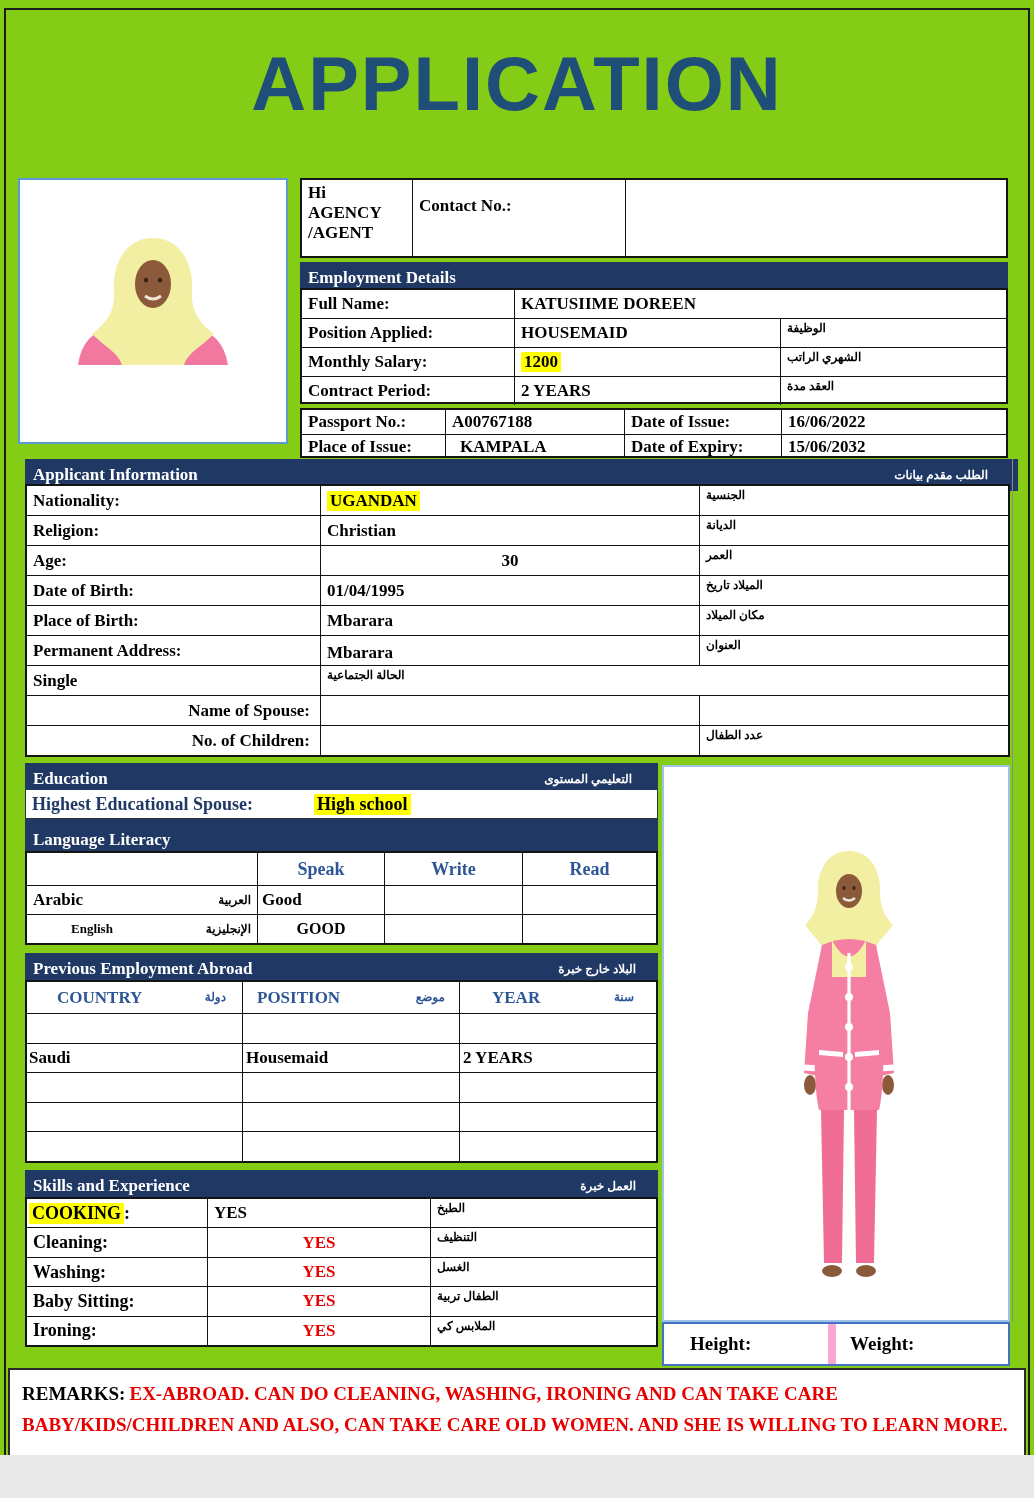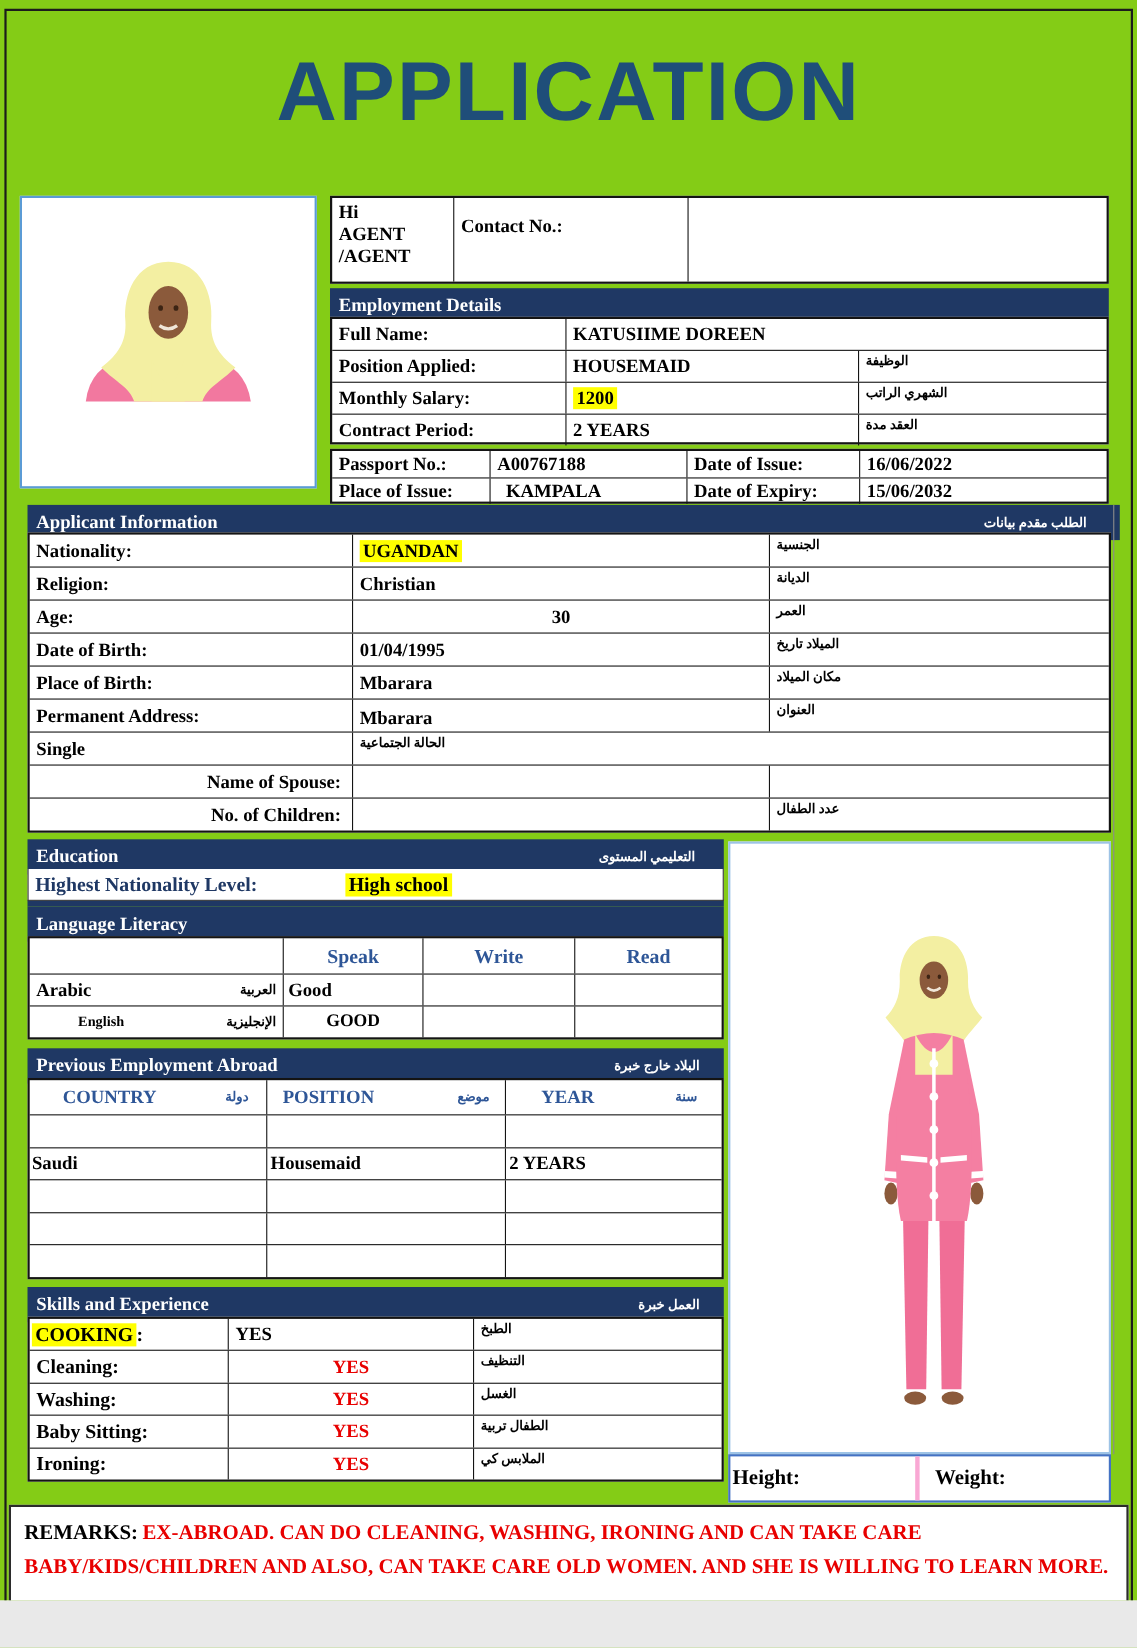--- a/index.html
+++ b/index.html
@@ -49,21 +49,21 @@
       <ellipse cx="140" cy="100" rx="2.2" ry="2.6" fill="#3c2414"></ellipse>
       <path d="M125,116 Q133,122 141,116" stroke="#f0e6d8" stroke-width="3" fill="none"></path>
       <path d="M118,146 Q133,190 148,146 L148,185 L118,185 Z" fill="#F3EFA2"></path>
     </svg>
   </div>
 
   <div class="tbl" style="left:300px;top:178px;width:708px;height:80px;">
     <div class="tr" style="grid-template-columns:110px 213px 155px 1fr;height:100%;align-items:start;">
       <div class="td" style="flex-direction:column;align-items:flex-start;padding-top:3px;">
         <span class="lbl">Hi</span>
-        <span class="lbl">AGENT</span>
+        <span class="lbl">AGENCY</span>
         <span class="lbl">/AGENT</span>
       </div>
       <div class="td" style="align-items:flex-start;padding-top:16px;">
         <span class="lbl">Contact No.:</span>
       </div>
       <div class="td"></div>
     </div>
   </div>
 
   <div class="bar" style="left:300px;top:262px;width:708px;height:26px;">
@@ -164,21 +164,21 @@
   </div>
 
   <div class="vline" style="left:1012px;top:459px;height:863px;"></div>
 
   <div class="bar" style="left:25px;top:763px;width:633px;height:27px;">
     <span>Education</span>
     <span class="bar-ar" style="padding-right:18px;">التعليمي   المستوى</span>
   </div>
   <div style="position:absolute;left:25px;top:790px;width:633px;height:29px;border:1px solid #333;border-top:none;
               box-sizing:border-box;display:flex;align-items:center;background:#fff;">
-    <span style="width:288px;padding-left:6px;font-weight:bold;font-size:18px;color:#1F3864;box-sizing:border-box;">Highest Nationality Level:</span>
+    <span style="width:288px;padding-left:6px;font-weight:bold;font-size:18px;color:#1F3864;box-sizing:border-box;">Highest Educational Spouse:</span>
     <span class="hl" style="font-weight:bold;font-size:18px;">High school</span>
   </div>
   <div style="position:absolute;left:25px;top:819px;width:633px;height:5px;background:#1F3864;"></div>
 
   <div class="bar" style="left:25px;top:824px;width:633px;height:27px;">
     <span>Language Literacy</span>
   </div>
   <div class="tbl" style="left:25px;top:851px;width:633px;height:94px;">
     <div class="tr" style="grid-template-columns:230px 127px 138px 1fr;height:32px;">
       <div class="td"></div>
@@ -313,21 +313,21 @@
       <path d="M91,207 L115,205 L115,210 L91,212 Z" fill="#fff"></path>
       <path d="M57,265 L80,265 L78,418 L60,418 Z" fill="#F06E96"></path>
       <path d="M90,265 L113,265 L110,418 L92,418 Z" fill="#F06E96"></path>
       <ellipse cx="68" cy="426" rx="10" ry="6" fill="#8B5A3B"></ellipse>
       <ellipse cx="102" cy="426" rx="10" ry="6" fill="#8B5A3B"></ellipse>
     </svg>
   </div>
 
   <div style="position:absolute;left:662px;top:1322px;width:348px;height:44px;border:2px solid #4472C4;
               box-sizing:border-box;display:grid;grid-template-columns:172px 1fr;background:#fff;">
-    <div style="border-right:4px solid #f9a8d4;display:flex;align-items:center;padding-left:2px;
+    <div style="border-right:8px solid #f9a8d4;display:flex;align-items:center;padding-left:26px;
                 font-weight:bold;font-size:19px;">Height:</div>
     <div style="display:flex;align-items:center;padding-left:14px;font-weight:bold;font-size:19px;">Weight:</div>
   </div>
 
   <div style="position:absolute;left:8px;top:1368px;width:1018px;height:112px;border:2px solid #2b2b2b;
               box-sizing:border-box;padding:8px 12px;background:#fff;">
     <span style="font-weight:bold;font-size:19px;line-height:31px;">REMARKS:</span>
     <span class="red" style="font-weight:bold;font-size:19px;line-height:31px;">EX-ABROAD. CAN DO CLEANING, WASHING, IRONING AND CAN TAKE CARE BABY/KIDS/CHILDREN AND ALSO, CAN TAKE CARE OLD WOMEN. AND SHE IS WILLING TO LEARN MORE.</span>
   </div>
 

